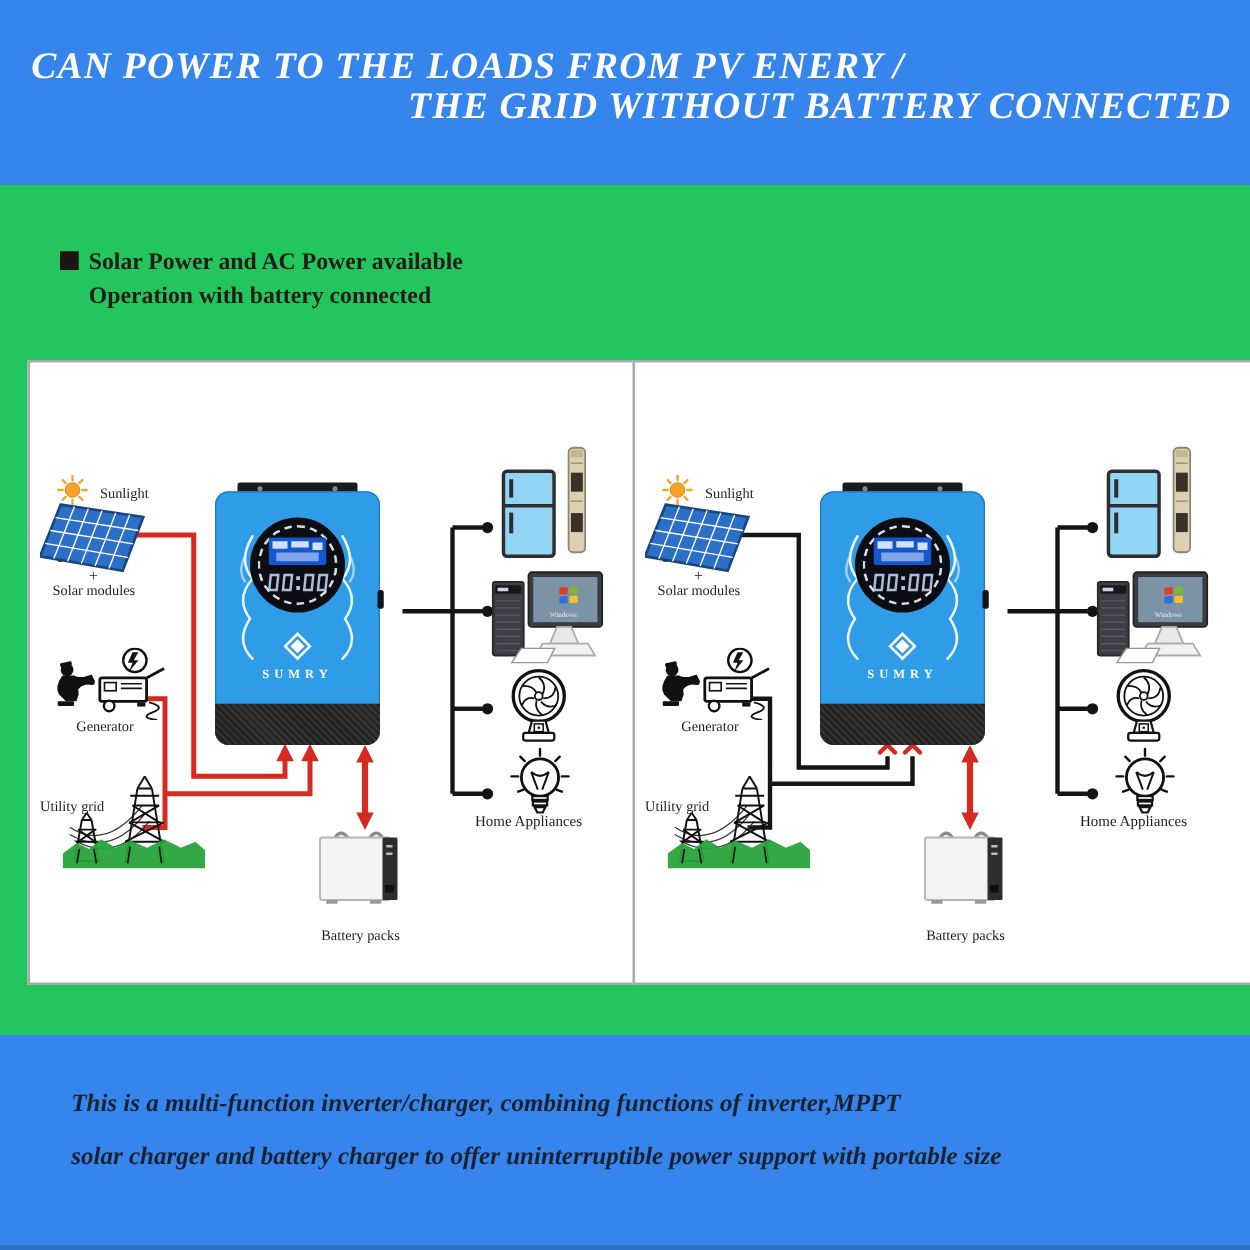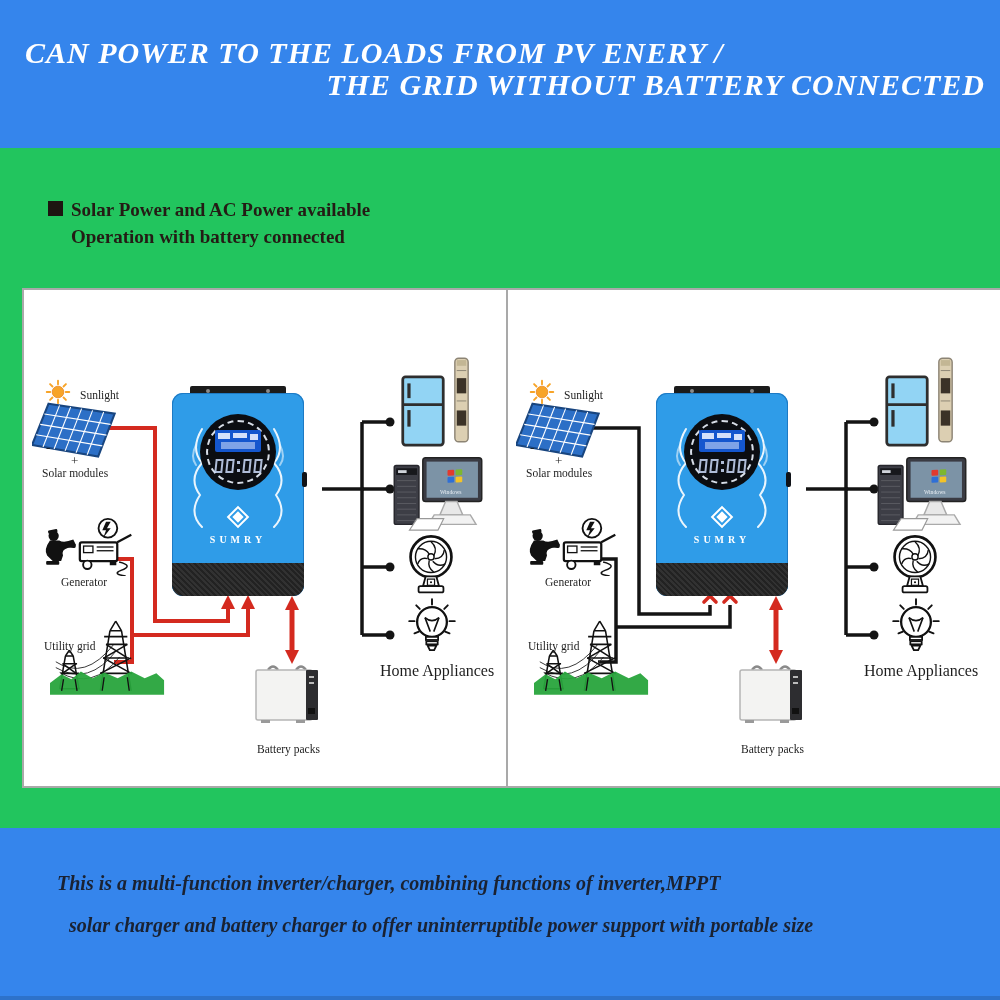--- a/index.html
+++ b/index.html
@@ -27,22 +27,22 @@
   .panel { position:absolute; top:268px; width:539px; height:500px; border:2px solid #a9a9a9; background:#fff; box-sizing:border-box;margin-top:20px; }
   .panel.pl { left:22px; } .panel.pr { left:506px; }
   .panel .wires { position:absolute; left:0; top:0; width:466px; height:496px; }
 
   .lbl { position:absolute; font-size:11.5px; color:#1e1e1e; white-space:nowrap; }
   .lbl-sunlight { left:56px; top:99px; }
   .lbl-minus { left:22px; top:150px; font-size:13px; }
   .lbl-plus  { left:47px; top:163px; font-size:13px; }
   .lbl-solar { left:18px; top:177px;text-align:center; }
   .lbl-generator { left:37px; top:286px; }
-  .lbl-utility { left:20px; top:350px; }
-  .lbl-homeapp { left:356px; top:372px; font-size:16px; }
+  .lbl-utility { left:8px; top:350px; }
+  .lbl-homeapp { left:356px; top:360px; font-size:12px; }
   .lbl-battery { left:233px; top:453px; }
 
   .icon { position:absolute; }
   .ic-sun      { left:20px;  top:88px;  width:28px;  height:28px; }
   .ic-solar    { left:8px;   top:112px; width:86px;  height:58px; }
   .ic-gen      { left:16px;  top:228px; width:104px; height:58px; }
   .ic-grid     { left:26px;  top:322px; width:116px; height:86px; }
   .ic-fridge   { left:376px; top:84px;  width:46px;  height:74px; }
   .ic-ac       { left:428px; top:64px;  width:19px;  height:92px; }
   .ic-computer { left:366px; top:164px; width:96px;  height:78px; }
@@ -80,21 +80,21 @@
   .inv-nub { position:absolute; right:-3px; top:86px; width:5px; height:15px; background:#101318; border-radius:2px; }
 
   
   .banner-bottom { position:absolute; left:0; top:828px; width:1000px; height:172px; background:#3585ec; }
   .banner-bottom::after { content:""; position:absolute; left:0; right:0; bottom:0; height:4px; background:rgba(0,0,0,.14); }
   .banner-bottom .b1, .banner-bottom .b2 {
     position:absolute; left:57px; color:#1a2232; font-style:italic; font-weight:700;
     font-size:20px; white-space:nowrap;
   }
   .banner-bottom .b1 { top:872px; top:44px; }
-  .banner-bottom .b2 { top:86px;margin-left:12px; }
+  .banner-bottom .b2 { top:86px; }
 </style>
 </head>
 <body>
 
 <svg width="0" height="0" style="position:absolute" aria-hidden="true">
   <defs>
     <symbol id="sym-sun" viewBox="0 0 36 36">
       <g stroke="#f7a428" stroke-width="2.4" stroke-linecap="round">
         <line x1="18" y1="3.5" x2="18" y2="8"></line>
           <line x1="18" y1="28" x2="18" y2="32.5"></line>

